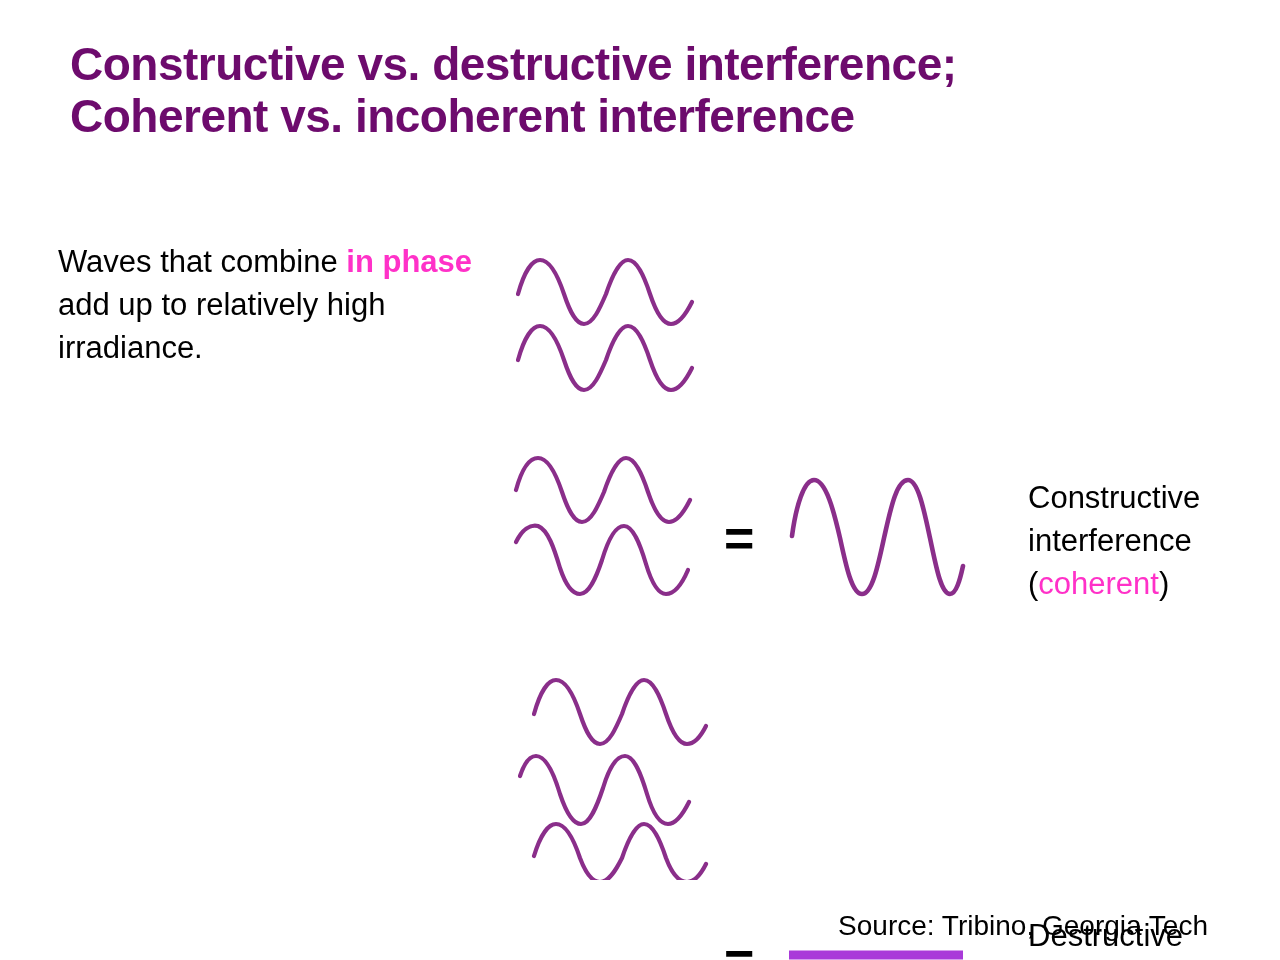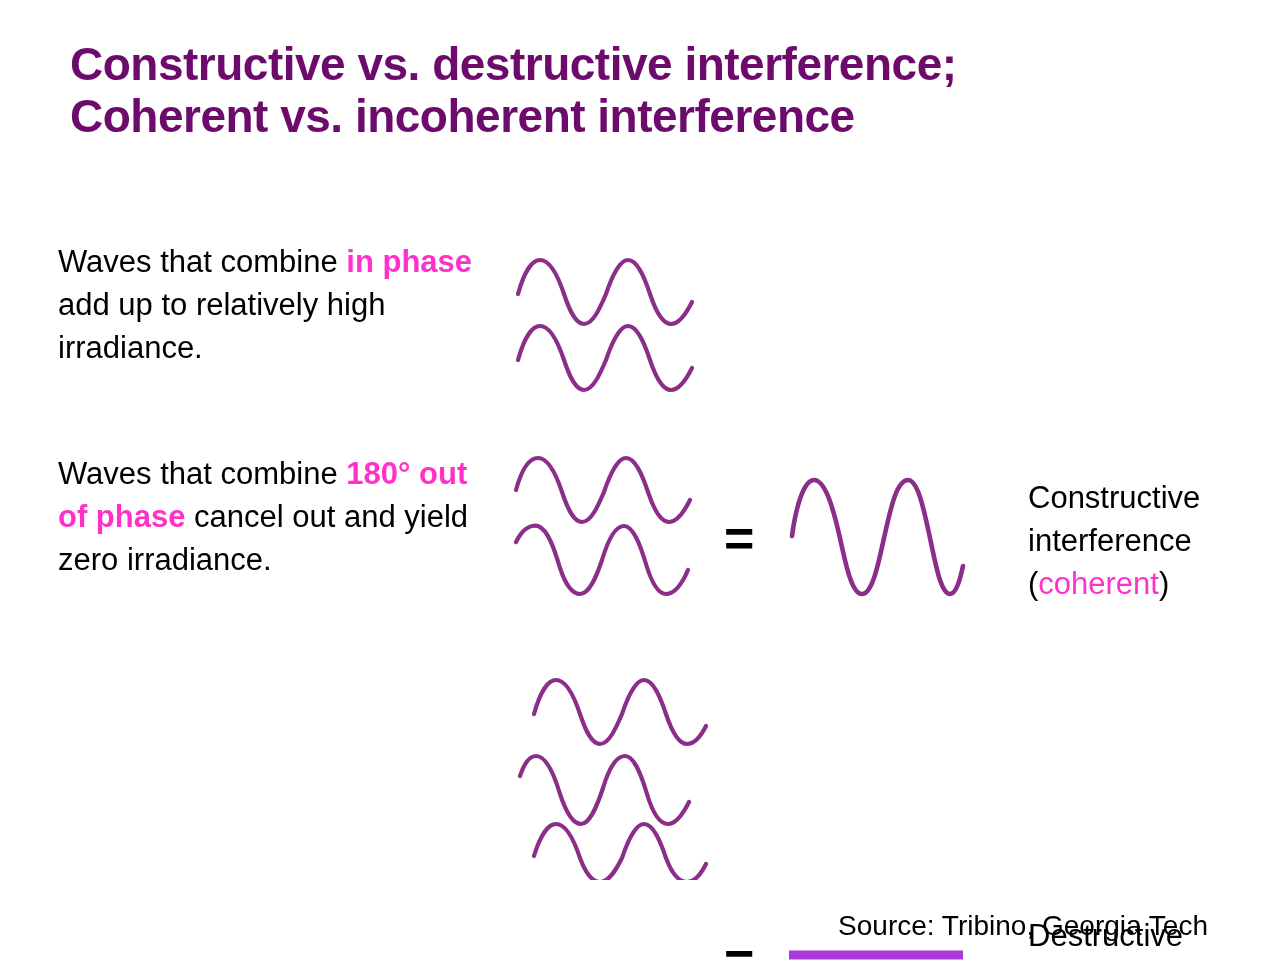--- a/index.html
+++ b/index.html
@@ -134,23 +134,20 @@
     </svg>
   </div>
 
   <div class="label" id="label-1">
     <span>Constructive interference (</span><span class="lab-pink">coherent</span><span>)</span>
   </div>
 </div>
 
 <div class="row" id="row-2">
 
-  <div class="desc">
-    <span>Waves that combine </span><span class="hl-pink">180° out of phase</span><span> cancel out and yield zero irradiance.</span>
-  </div>
 
   <div class="wave-stack" style="top:0px;">
     <svg width="200" height="150" viewBox="0 0 200 150" aria-hidden="true">
       <path fill="none" stroke="#8A2E8A" stroke-width="4.2" stroke-linecap="round" d="M4,38 C10,16 18,6 26,6 C36,6 44,22 50,40 C56,58 62,70 70,70 C79,70 86,54 92,40 C98,22 106,6 114,6 C123,6 130,22 136,40 C142,58 149,70 157,70 C165,70 172,60 178,48"></path>
       <path fill="none" stroke="#8A2E8A" stroke-width="4.2" stroke-linecap="round" d="M4,90 C10,78 18,72 26,74 C36,78 42,96 48,116 C54,134 61,142 68,142 C77,142 84,126 90,108 C96,88 103,74 112,74 C121,74 128,92 134,112 C140,132 147,142 154,142 C162,142 170,132 176,118"></path>
     </svg>
   </div>
 
   <div class="equals" id="equals-2">=</div>
 

